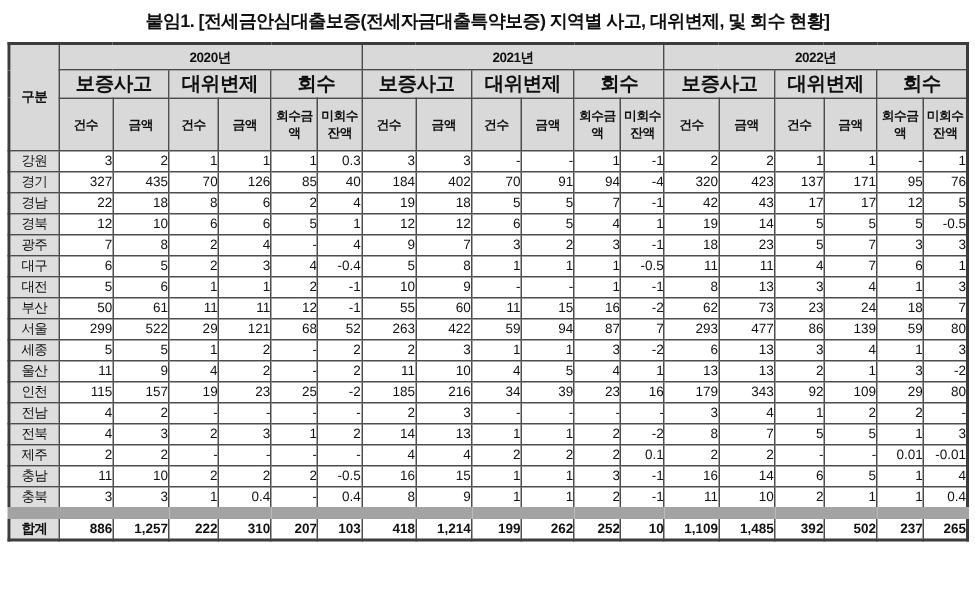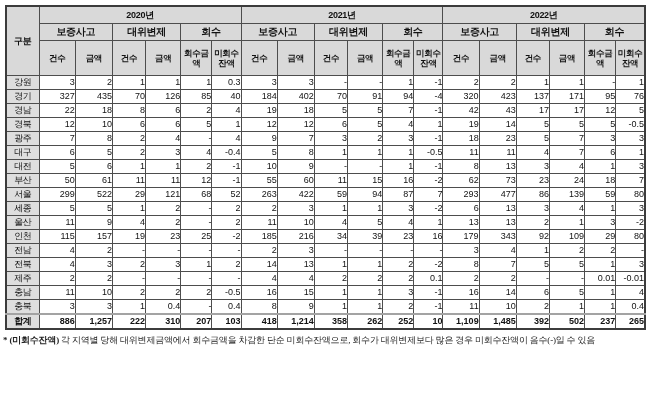--- a/index.html
+++ b/index.html
@@ -43,57 +43,58 @@
   table.region-table thead th {
     background: #d9d9d9;
     font-size: 8.5px;
     font-weight: bold;
     text-align: center;
     line-height: 1.2;
     padding: 1px 1px;
     letter-spacing: -0.3px;
   }
   table.region-table thead tr.year-row th { height: 14px; font-size: 9px; }
-  table.region-table thead tr.group-row th { height: 14px; font-size: 10px; }
+  table.region-table thead tr.group-row th { height: 14px; font-size: 13px; }
   table.region-table thead tr.sub-row th { height: 32px; }
   td.region-cell {
     background: #dedede;
     font-weight: normal;
     text-align: center;
     font-size: 9px;
     height: 13px;
     letter-spacing: -0.5px;
   }
   td.value-cell {
     background: #ffffff;
     text-align: right;
     font-size: 9px;
     padding-right: 4px;
     height: 13px;
     line-height: 13px;
     white-space: nowrap;
   }
   tr.total-row td { font-weight: bold; }
-  tr.total-row td, tr.total-row td.region-cell { border-top: 2px solid #a3a3a3; }
+  tr.total-row td, tr.total-row td.region-cell { border-top: 8px solid #a3a3a3; }
   .footnotes {
     margin: 4px 2px 0 3px;
     font-family: "Liberation Serif", serif;
     font-size: 9px;
     color: #222;
     line-height: 1.45;
     letter-spacing: -0.2px;
   }
   .footnotes .note-line { text-align: justify; }
   .footnotes b { font-weight: bold; }
 </style>
 </head>
 <body>
 
 <div class="page">
 
+  <div class="doc-title">붙임1. [전세금안심대출보증(전세자금대출특약보증) 지역별 사고, 대위변제, 및 회수 현황]</div>
 
   <table class="region-table">
     <colgroup>
         <col style="width: 33px;">
         <col style="width: 36px;">
         <col style="width: 37px;">
         <col style="width: 33px;">
         <col style="width: 35px;">
         <col style="width: 31px;">
         <col style="width: 29px;">
@@ -510,31 +511,30 @@
         <tr class="total-row">
           <td class="region-cell">합계</td>
           <td class="value-cell">886</td>
           <td class="value-cell">1,257</td>
           <td class="value-cell">222</td>
           <td class="value-cell">310</td>
           <td class="value-cell">207</td>
           <td class="value-cell">103</td>
           <td class="value-cell">418</td>
           <td class="value-cell">1,214</td>
-          <td class="value-cell">358</td>
+          <td class="value-cell">199</td>
           <td class="value-cell">262</td>
           <td class="value-cell">252</td>
           <td class="value-cell">10</td>
           <td class="value-cell">1,109</td>
           <td class="value-cell">1,485</td>
           <td class="value-cell">392</td>
           <td class="value-cell">502</td>
           <td class="value-cell">237</td>
           <td class="value-cell">265</td>
         </tr>
       </tbody>
   </table>
 
   <div class="footnotes">
-    <div class="note-line"><b><span>*</span> <span>(미회수잔액)</span></b><span> 각 지역별 당해 대위변제금액에서 회수금액을 차감한 단순 미회수잔액으로, 회수가 대위변제보다 많은 경우 미회수잔액이 음수(-)일 수 있음</span></div>
   </div>
 
 </div>
 
 </body></html>

